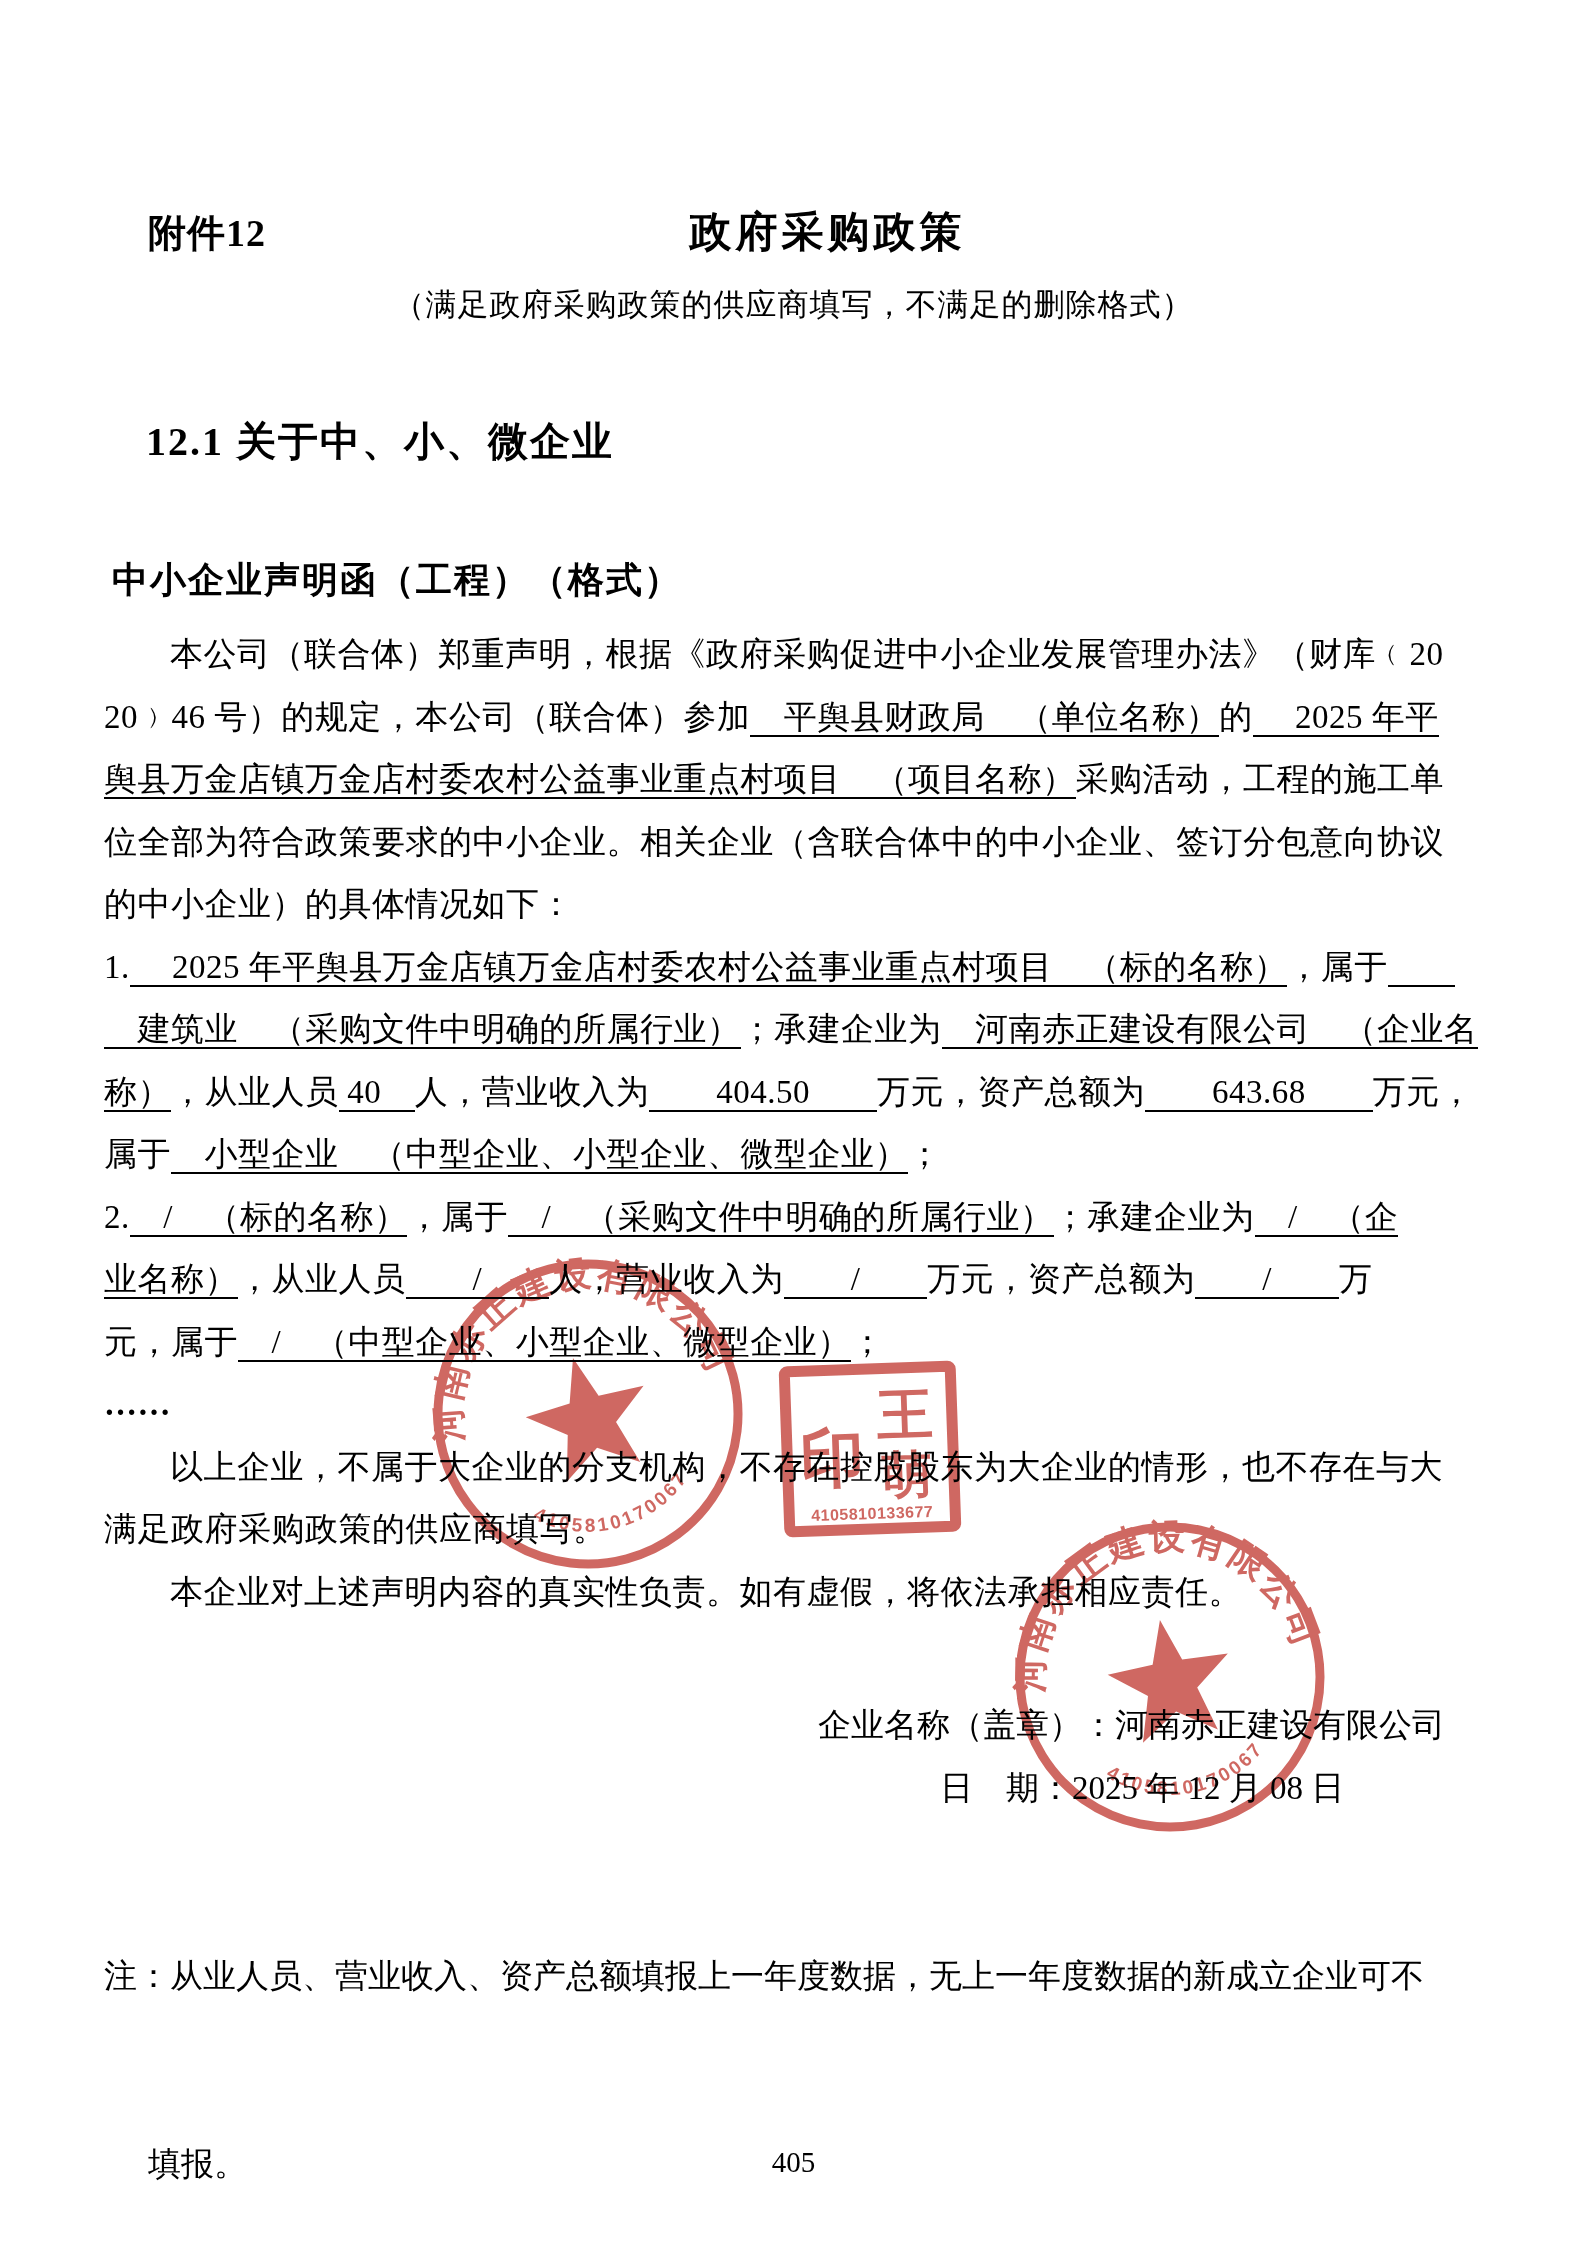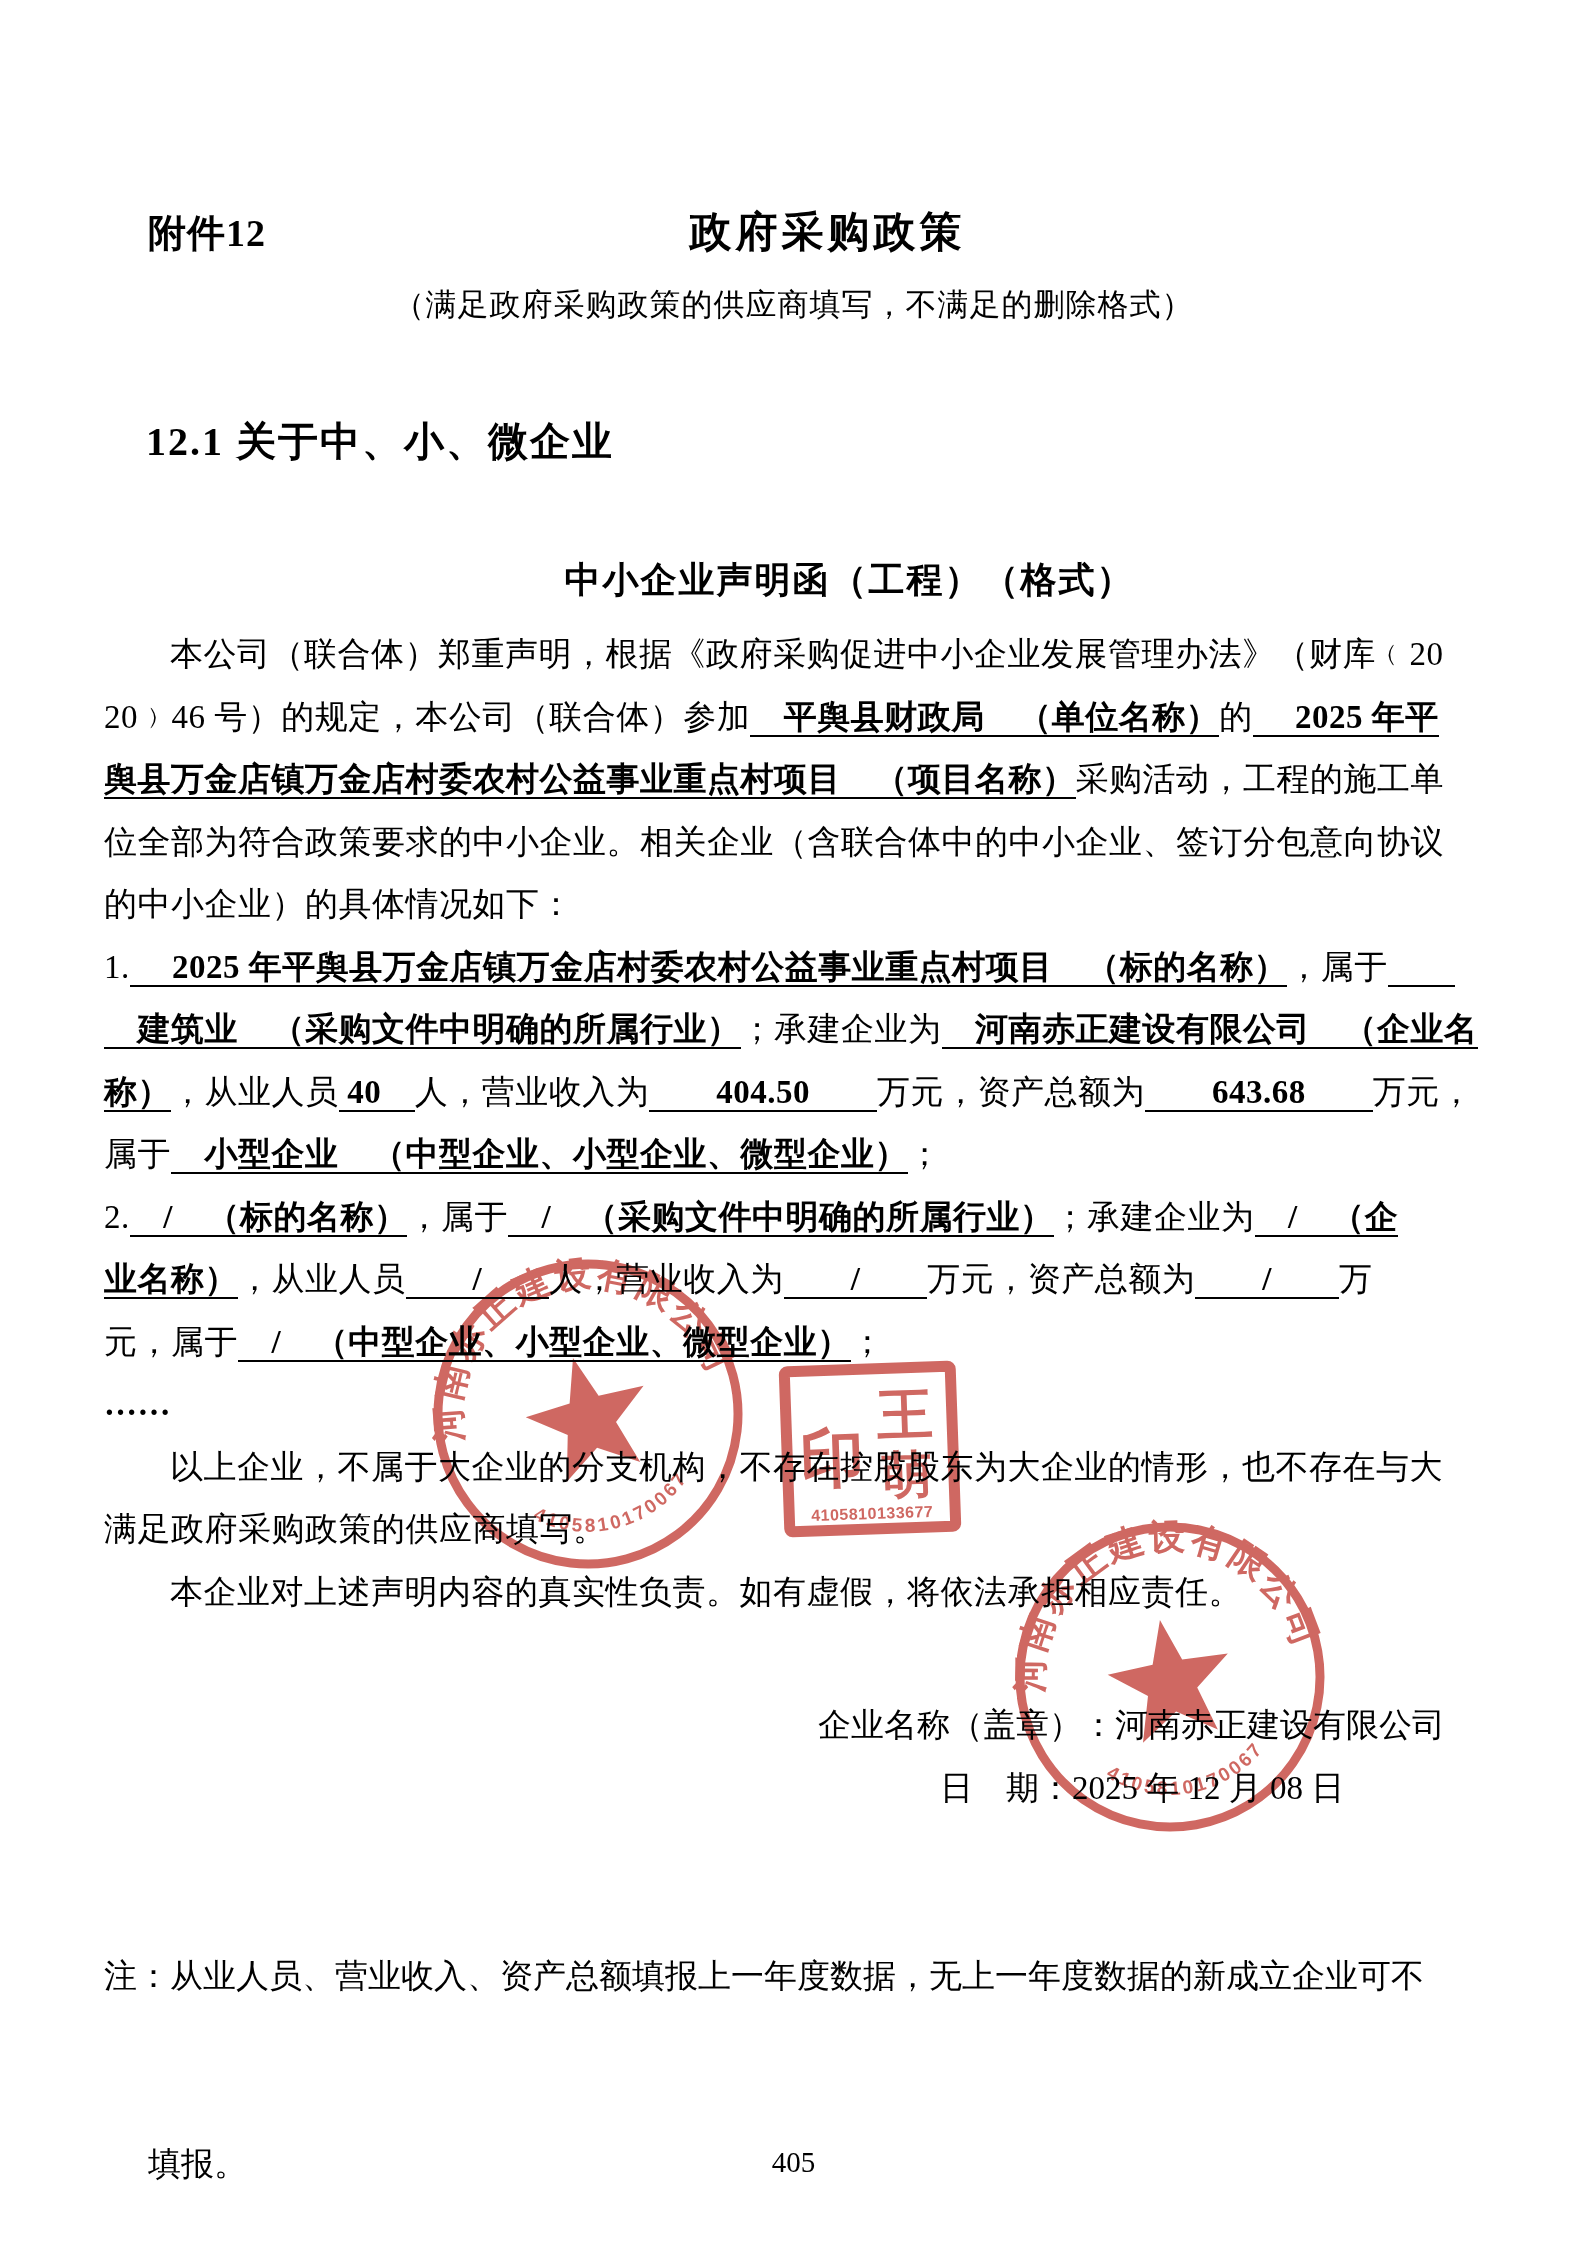--- a/index.html
+++ b/index.html
@@ -6,26 +6,26 @@
   body{
     width:1587px;height:2245px;position:relative;overflow:hidden;
     font-family:"Liberation Serif","DejaVu Serif",serif;color:#000;
   }
   .abs{position:absolute;}
   .attachment{left:148px;top:208px;font-size:38px;font-weight:bold;letter-spacing:1px;}
   .doc-title{left:0;top:204px;width:100%;text-align:center;padding-left:68px;box-sizing:border-box;
              font-size:42px;font-weight:bold;letter-spacing:4px;}
   .subtitle{left:0;top:284px;width:100%;text-align:center;font-size:31px;letter-spacing:1px;}
   .section-heading{left:146px;top:414px;font-size:40px;font-weight:bold;letter-spacing:2px;}
-  .decl-title{left:0;top:556px;width:100%;text-align:center;padding-left:112px;box-sizing:border-box;
+  .decl-title{left:0;top:556px;width:100%;padding-left:112px;box-sizing:border-box;
               font-size:36px;font-weight:bold;letter-spacing:2px;}
   .body-lines{left:104px;top:623px;width:1400px;font-size:33px;letter-spacing:0.5px;}
   .bline{height:62.5px;line-height:62.5px;white-space:pre;}
   .bline.indent{text-indent:66px;}
-  .u{border-bottom:2px solid #000;font-weight:bold;}
+  .u{border-bottom:2px solid #000;}
   .sig-line{left:818px;top:1694px;font-size:33px;line-height:62.5px;white-space:pre;}
   .date-line{left:940px;top:1757px;font-size:33px;line-height:62.5px;white-space:pre;}
   .note{left:104px;top:1820px;font-size:33px;line-height:62.5px;white-space:pre;}
   .note .cont{padding-left:44px;}
   .page-number{left:0;top:2146px;width:100%;text-align:center;font-size:29px;}
   .stamp{position:absolute;mix-blend-mode:multiply;opacity:0.82;}
   .stampA{left:426px;top:1252px;transform:rotate(-15deg);}
   .stampP{left:779px;top:1361px;transform:rotate(-2deg);}
   .stampB{left:1008px;top:1515px;transform:rotate(-10deg);}
   .seal-font{font-family:"Liberation Sans","DejaVu Sans",sans-serif;font-weight:bold;}

